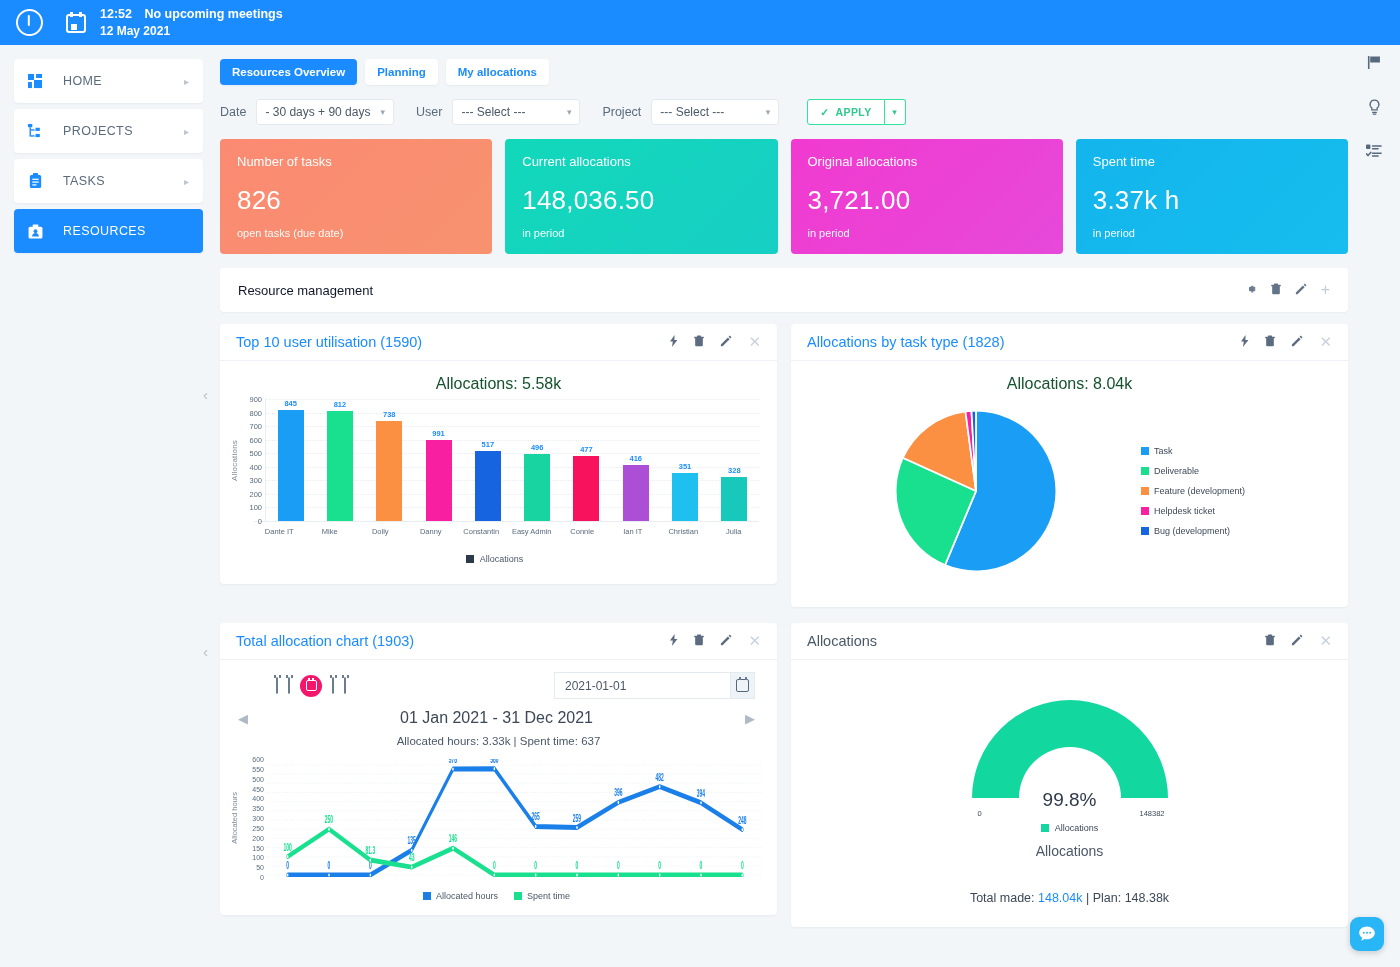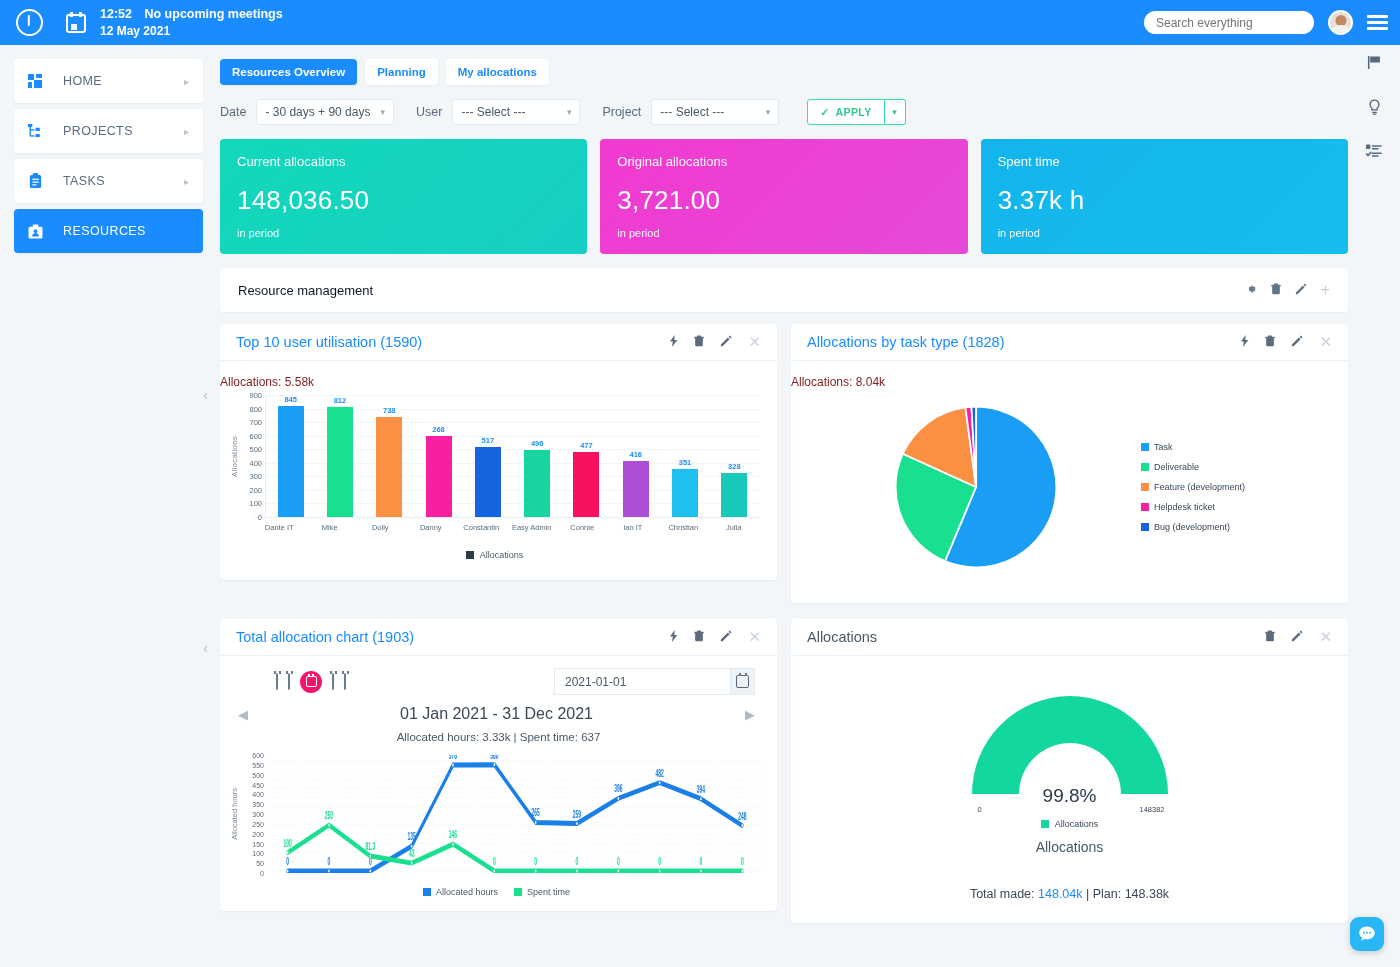--- a/index.html
+++ b/index.html
@@ -134,21 +134,21 @@
     height: 37px; display:flex; align-items:center; padding: 0 16px;
     border-bottom: 1px solid #eef2f6;
   }
   .card-title { color:#1a8cff; font-size: 14.5px; }
   .card-title.dark { color:#4a5867; }
   .card-icons { margin-left:auto; display:flex; align-items:center; gap: 16px; color:#5c6b7f; }
   .card-x { color:#c9d2dc; font-size: 15px; }
   .collapse-arrow {
     position:absolute; left:-17px; top: 62px; color:#b4c0cc; font-size: 15px; cursor:pointer;
   }
-  .chart-caption { font-size:12px; color:#7f1d1d; padding: 14px 0 4px; }
+  .chart-caption { text-align:center; font-size:16px; color:#14532d; padding: 14px 0 4px; }
 
   
   .barchart { padding: 2px 18px 6px 10px; }
   .bc-row { display:flex; }
   .bc-ylab {
     writing-mode: vertical-rl; transform: rotate(180deg);
     font-size: 8px; color:#7c8b9b; align-self:center; margin-right:2px; letter-spacing:.2px;
   }
   .bc-yaxis { width: 24px; position:relative; height: 122px; }
   .bc-yaxis div {
@@ -246,31 +246,20 @@
       <div class="body"></div>
         <div class="dot"></div>
     </div>
     <div class="meet">
       <div class="l1">
         <span>12:52</span>
         <span class="lbl">No upcoming meetings</span>
       </div>
       <div class="l2">12 May 2021</div>
     </div>
-    <div class="top-right">
-      <div class="search-box">
-        <input placeholder="Search everything" style="">
-      </div>
-      <div class="avatar"></div>
-      <div class="burger">
-        <span></span>
-          <span></span>
-          <span></span>
-      </div>
-    </div>
   </div>
 
   <div class="page">
 
     <div class="sidebar">
 
       <div class="nav-item">
         <span class="nav-ico">
           <svg width="15" height="15" viewBox="0 0 16 16">
               <rect x="0" y="0" width="6.4" height="6.4" fill="#1a8cff"></rect>
@@ -359,20 +348,25 @@
         <div class="apply-wrap">
           <div class="apply-btn">
             <span>✓</span>
             <span>APPLY</span>
           </div>
           <div class="apply-caret">▾</div>
         </div>
       </div>
 
       <div class="kpis">
+        <div class="kpi" id="kpi0" style="background: linear-gradient(135deg, rgb(251, 138, 114), rgb(247, 146, 111));">
+          <div class="t">Number of tasks</div>
+          <div class="v">826</div>
+          <div class="s">open tasks (due date)</div>
+        </div>
         <div class="kpi" id="kpi1" style="background: linear-gradient(135deg, rgb(18, 216, 186), rgb(23, 207, 196));">
           <div class="t">Current allocations</div>
           <div class="v">148,036.50</div>
           <div class="s">in period</div>
         </div>
         <div class="kpi" id="kpi2" style="background: linear-gradient(135deg, rgb(241, 58, 208), rgb(230, 73, 217));">
           <div class="t">Original allocations</div>
           <div class="v">3,721.00</div>
           <div class="s">in period</div>
         </div>
@@ -474,21 +468,21 @@
                       </div>
                       <div class="bc-bar">
                         <div class="val">812</div>
                         <div class="rect" style="height: 90.2222%; background: rgb(25, 224, 143);"></div>
                       </div>
                       <div class="bc-bar">
                         <div class="val">738</div>
                         <div class="rect" style="height: 82%; background: rgb(251, 144, 67);"></div>
                       </div>
                       <div class="bc-bar">
-                        <div class="val">268</div>
+                        <div class="val">991</div>
                         <div class="rect" style="height: 66.5556%; background: rgb(248, 31, 160);"></div>
                       </div>
                       <div class="bc-bar">
                         <div class="val">517</div>
                         <div class="rect" style="height: 57.4444%; background: rgb(22, 100, 224);"></div>
                       </div>
                       <div class="bc-bar">
                         <div class="val">496</div>
                         <div class="rect" style="height: 55.1111%; background: rgb(23, 212, 160);"></div>
                       </div>

